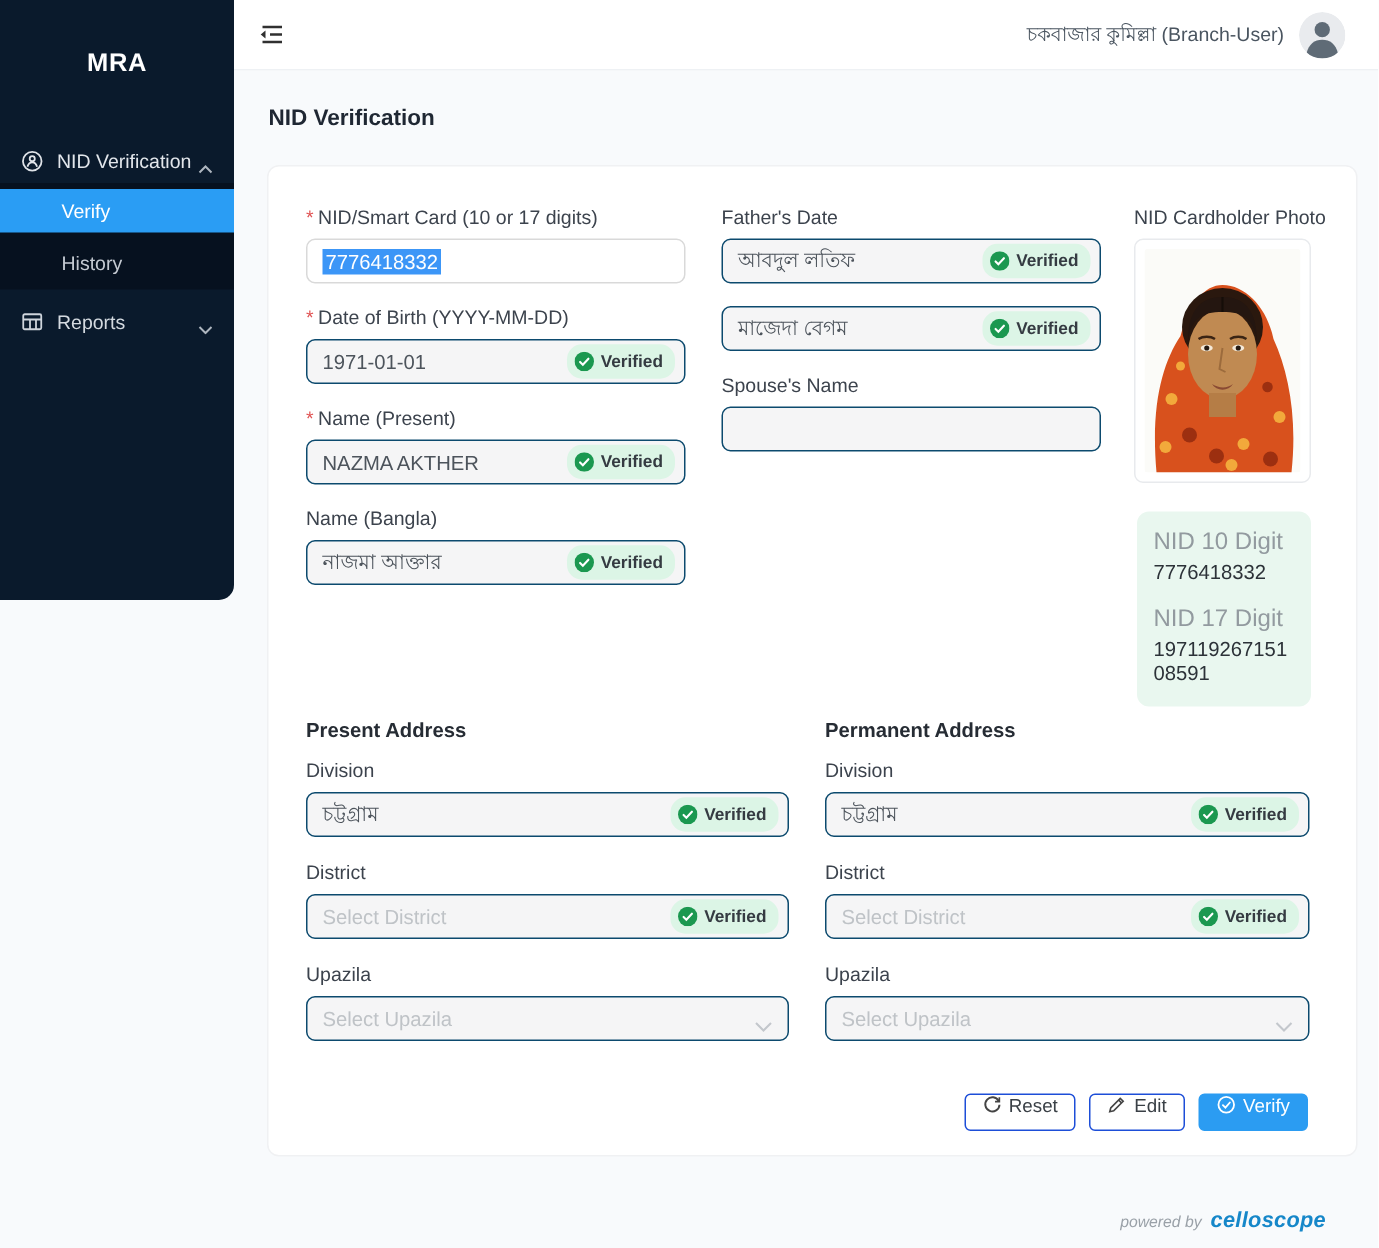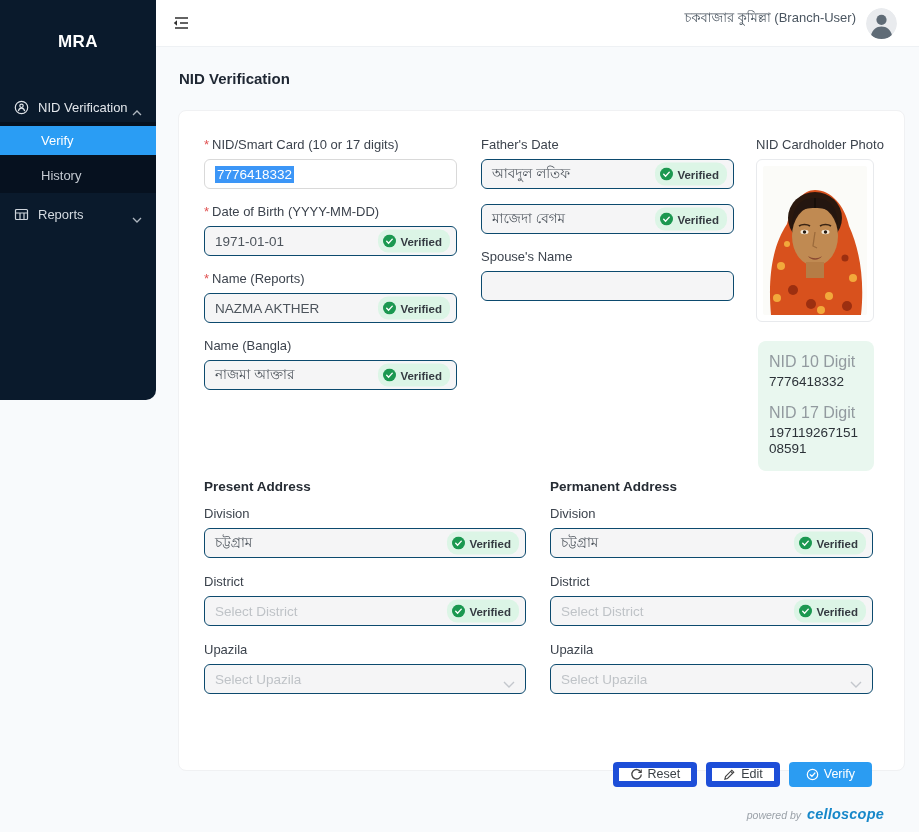--- a/index.html
+++ b/index.html
@@ -21,21 +21,21 @@
   .submenu-item { height:29px; line-height:29px; padding-left:41px; font-size:13px;
                   color:#c4cad2; cursor:pointer; margin-bottom:6px; }
   .submenu-item:last-child { margin-bottom:0; }
   .submenu-item.active { background:#2a9df4; color:#fff; }
   .menu-item.reports { margin-top:6px; color:#d4dae0; }
 
   
   .header { position:absolute; left:156px; top:0; width:763px; height:47px;
             background:#fff; border-bottom:1px solid #eef1f4; display:flex; align-items:center; }
   .fold { margin-left:16px; width:19px; height:18px; cursor:pointer; }
-  .user { margin-left:auto; margin-right:22px; display:flex; gap:10px; }
+  .user { margin-left:auto; margin-right:22px; display:flex; align-items:center; gap:10px; }
   .user-name { font-size:13px; color:#4a5560; }
   .avatar { width:31px; height:31px; border-radius:50%; overflow:hidden; cursor:pointer; }
 
   
   .page-title { position:absolute; left:179px; top:70px; font-size:15px;
                 font-weight:bold; color:#1f2733; }
   .card { position:absolute; left:178px; top:110px; width:727px; height:661px;
           background:#fff; border:1px solid #f0f1f3; border-radius:8px; }
 
   .col { position:absolute; top:26px; }
@@ -69,23 +69,23 @@
   .nb-value { font-size:13.5px; color:#2c3238; line-height:16px; word-break:break-all; }
   .nb-group + .nb-group { margin-top:14px; }
 
   .addr { position:absolute; top:368px; width:322px; }
   .addr.present { left:25px; }
   .addr.permanent { left:371px; width:323px; }
   .addr-title { font-size:13.5px; font-weight:bold; color:#262c34; margin-bottom:12px; }
   .addr .fgroup { margin-bottom:16px; }
 
   .actions { position:absolute; top:618px; right:32px; display:flex; gap:9px; }
-  .btn { height:25px; display:flex; align-items:flex-end; gap:5px; padding:0 11px;
-         border-radius:4px; font-size:12.5px; border:6px solid #1d4ed8;
-         background:#fff; color:#3a4046; cursor:pointer; white-space:nowrap;margin-top:33px; }
+  .btn { height:25px; display:flex; align-items:flex-start; gap:5px; padding:0 11px;
+         border-radius:4px; font-size:12.5px; border:1px solid #1d4ed8;
+         background:#fff; color:#3a4046; cursor:pointer; white-space:nowrap; }
   .btn svg { width:13px; height:13px; display:block; }
   .btn.primary { background:#2b9cf2; border-color:#2b9cf2; color:#fff; }
 
   .footer { position:absolute; right:35px; top:806px; display:flex; align-items:baseline; gap:6px; }
   .powered { font-size:10.5px; font-style:italic; color:#9aa1a8; }
   .brand { font-size:14.5px; font-style:italic; font-weight:bold; color:#1687c9; letter-spacing:.2px; }
 </style>
 </head>
 <body>
 
@@ -172,21 +172,21 @@
             <svg viewBox="0 0 14 14">
                 <circle cx="7" cy="7" r="7" fill="#1b9850"></circle>
                 <path d="M4 7.3l2 2 4-4.3" stroke="#fff" stroke-width="1.5" fill="none" stroke-linecap="round"></path>
               </svg>
             <span>Verified</span>
           </span>
         </div>
       </div>
       <div class="fgroup">
         <div class="flabel">
-          <span class="req">*</span><span>Name (Reports)</span>
+          <span class="req">*</span><span>Name (Present)</span>
         </div>
         <div class="fcontrol readonly">
           <span>NAZMA AKTHER</span>
           <span class="badge">
             <svg viewBox="0 0 14 14">
                 <circle cx="7" cy="7" r="7" fill="#1b9850"></circle>
                 <path d="M4 7.3l2 2 4-4.3" stroke="#fff" stroke-width="1.5" fill="none" stroke-linecap="round"></path>
               </svg>
             <span>Verified</span>
           </span>

